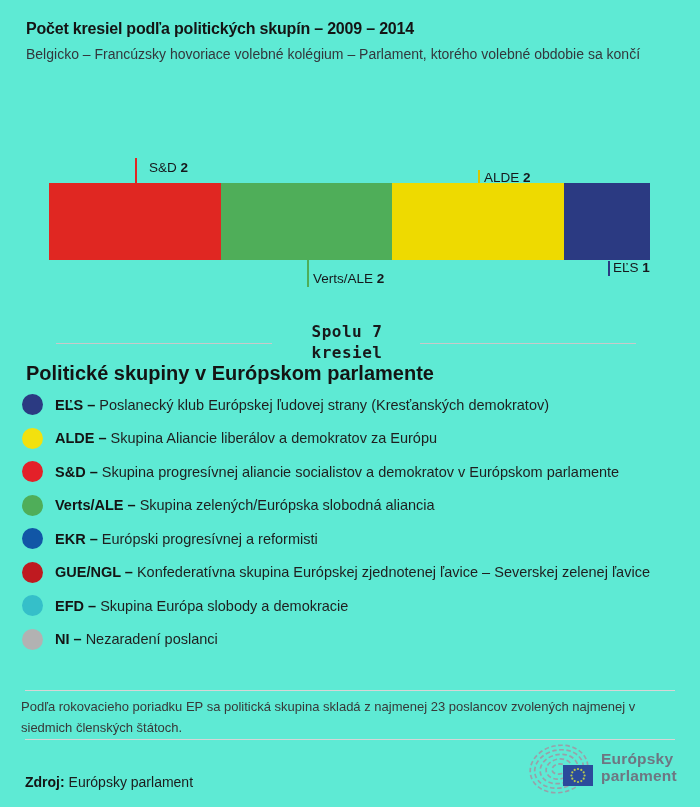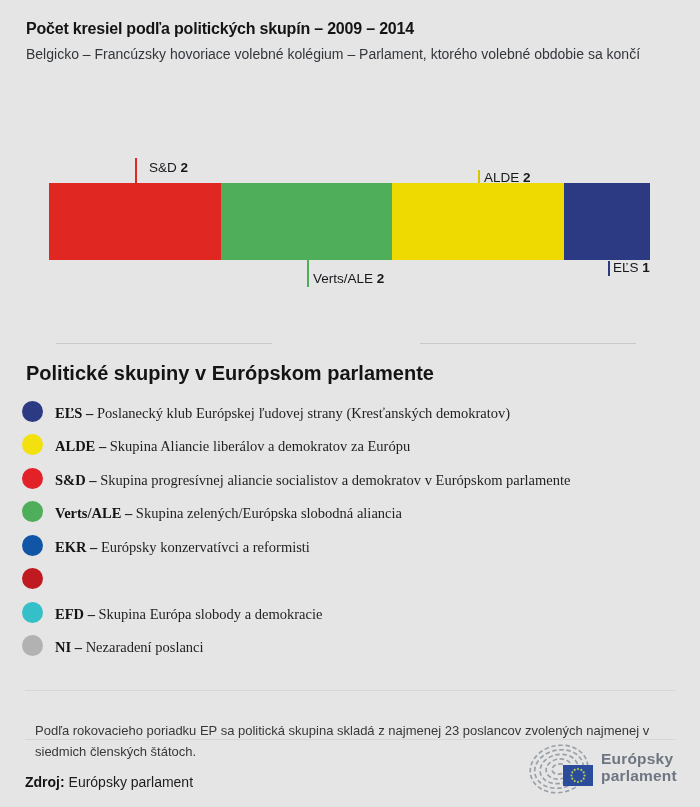--- a/index.html
+++ b/index.html
@@ -2,21 +2,21 @@
 <html><head>
 <meta charset="utf-8">
 <style>
   * { margin: 0; padding: 0; box-sizing: border-box; }
   html, body { background: #ffffff; }
   body { font-family: "Liberation Sans", sans-serif; color: #111; }
   .canvas {
     position: relative;
     width: 700px;
     height: 807px;
-    background: #e5e5e5;
+    background: #5eead4;
     overflow: hidden;
   }
 
   
   .title {
     position: absolute; left: 26px; top: 20px;
     font-size: 16px; font-weight: bold; color: #141414;
     letter-spacing: -0.2px;
   }
   .subtitle {
@@ -56,36 +56,36 @@
 
   
   .legend-heading {
     position: absolute; left: 26px; top: 362px;
     font-size: 20px; font-weight: bold; color: #141414;
   }
   .legend {
     position: absolute; left: 22px; top: 388px; width: 660px;
   }
   .legend-row {
-    height: 33.5px; display: flex; align-items: flex-end; font-family: Liberation Serif, serif;
+    height: 33.5px; display: flex; align-items: center;
   }
   .dot {
     width: 21px; height: 21px; border-radius: 50%;
     flex: 0 0 21px; margin-right: 12px;
   }
   .legend-text { font-size: 14.5px; color: #1f1f1f; white-space: nowrap; }
   .legend-text .abbr { font-weight: bold; color: #141414; }
 
   
   .footer-line-1 { left: 25px; top: 690px; width: 650px; }
   .footer-line-2 { left: 25px; top: 739px; width: 650px; }
   .hline-footer { border-top: 1px solid #d6d6d6; }
   .footnote {
-    position: absolute; left: 35px; top: 696px; width: 648px;
-    font-size: 13px; color: #383838; line-height: 1.62; margin-top: 24px;
+    position: absolute; left: 21px; top: 696px; width: 648px;
+    font-size: 13px; color: #383838; line-height: 1.62;
   }
   .source {
     position: absolute; left: 25px; top: 774px;
     font-size: 14px; color: #1c1c1c;
   }
   .source .src-label { font-weight: bold; color: #141414; }
 
   
   .ep-logo-svg { position: absolute; left: 525px; top: 742px; }
   .ep-logo-text {
@@ -128,20 +128,24 @@
   </div>
 
   <div class="tick" style="left: 608px; top: 261px; height: 15px; background-color: rgb(43, 58, 130);"></div>
   <div class="callout-label" style="left:613px; top:260px;">
     <span>EĽS</span>
     <b>1</b>
   </div>
 
   <div class="hline hline-left"></div>
   <div class="hline hline-right"></div>
+  <div class="total-block">
+    <div>Spolu 7</div>
+    <div>kresiel</div>
+  </div>
 
   <h2 class="legend-heading">Politické skupiny v Európskom parlamente</h2>
   <div class="legend">
     <div class="legend-row">
       <span class="dot" style="background-color: rgb(43, 58, 130);"></span>
       <span class="legend-text"><span class="abbr">EĽS –</span> <span>Poslanecký klub Európskej ľudovej strany (Kresťanských demokratov)</span></span>
     </div>
     <div class="legend-row">
       <span class="dot" style="background-color: rgb(242, 225, 14);"></span>
       <span class="legend-text"><span class="abbr">ALDE –</span> <span>Skupina Aliancie liberálov a demokratov za Európu</span></span>
@@ -149,24 +153,25 @@
     <div class="legend-row">
       <span class="dot" style="background-color: rgb(227, 33, 41);"></span>
       <span class="legend-text"><span class="abbr">S&amp;D –</span> <span>Skupina progresívnej aliancie socialistov a demokratov v Európskom parlamente</span></span>
     </div>
     <div class="legend-row">
       <span class="dot" style="background-color: rgb(79, 174, 89);"></span>
       <span class="legend-text"><span class="abbr">Verts/ALE –</span> <span>Skupina zelených/Európska slobodná aliancia</span></span>
     </div>
     <div class="legend-row">
       <span class="dot" style="background-color: rgb(17, 86, 166);"></span>
-      <span class="legend-text"><span class="abbr">EKR –</span> <span>Európsky konzervatívci a reformisti</span></span>
+      <span class="legend-text"><span class="abbr">EKR –</span> <span>Európski progresívnej a reformisti</span></span>
     </div>
     <div class="legend-row">
       <span class="dot" style="background-color: rgb(191, 26, 32);"></span>
+      <span class="legend-text"><span class="abbr">GUE/NGL –</span> <span>Konfederatívna skupina Európskej zjednotenej ľavice – Severskej zelenej ľavice</span></span>
     </div>
     <div class="legend-row">
       <span class="dot" style="background-color: rgb(53, 191, 201);"></span>
       <span class="legend-text"><span class="abbr">EFD –</span> <span>Skupina Európa slobody a demokracie</span></span>
     </div>
     <div class="legend-row">
       <span class="dot" style="background-color: rgb(178, 178, 178);"></span>
       <span class="legend-text"><span class="abbr">NI –</span> <span>Nezaradení poslanci</span></span>
     </div>
   </div>

